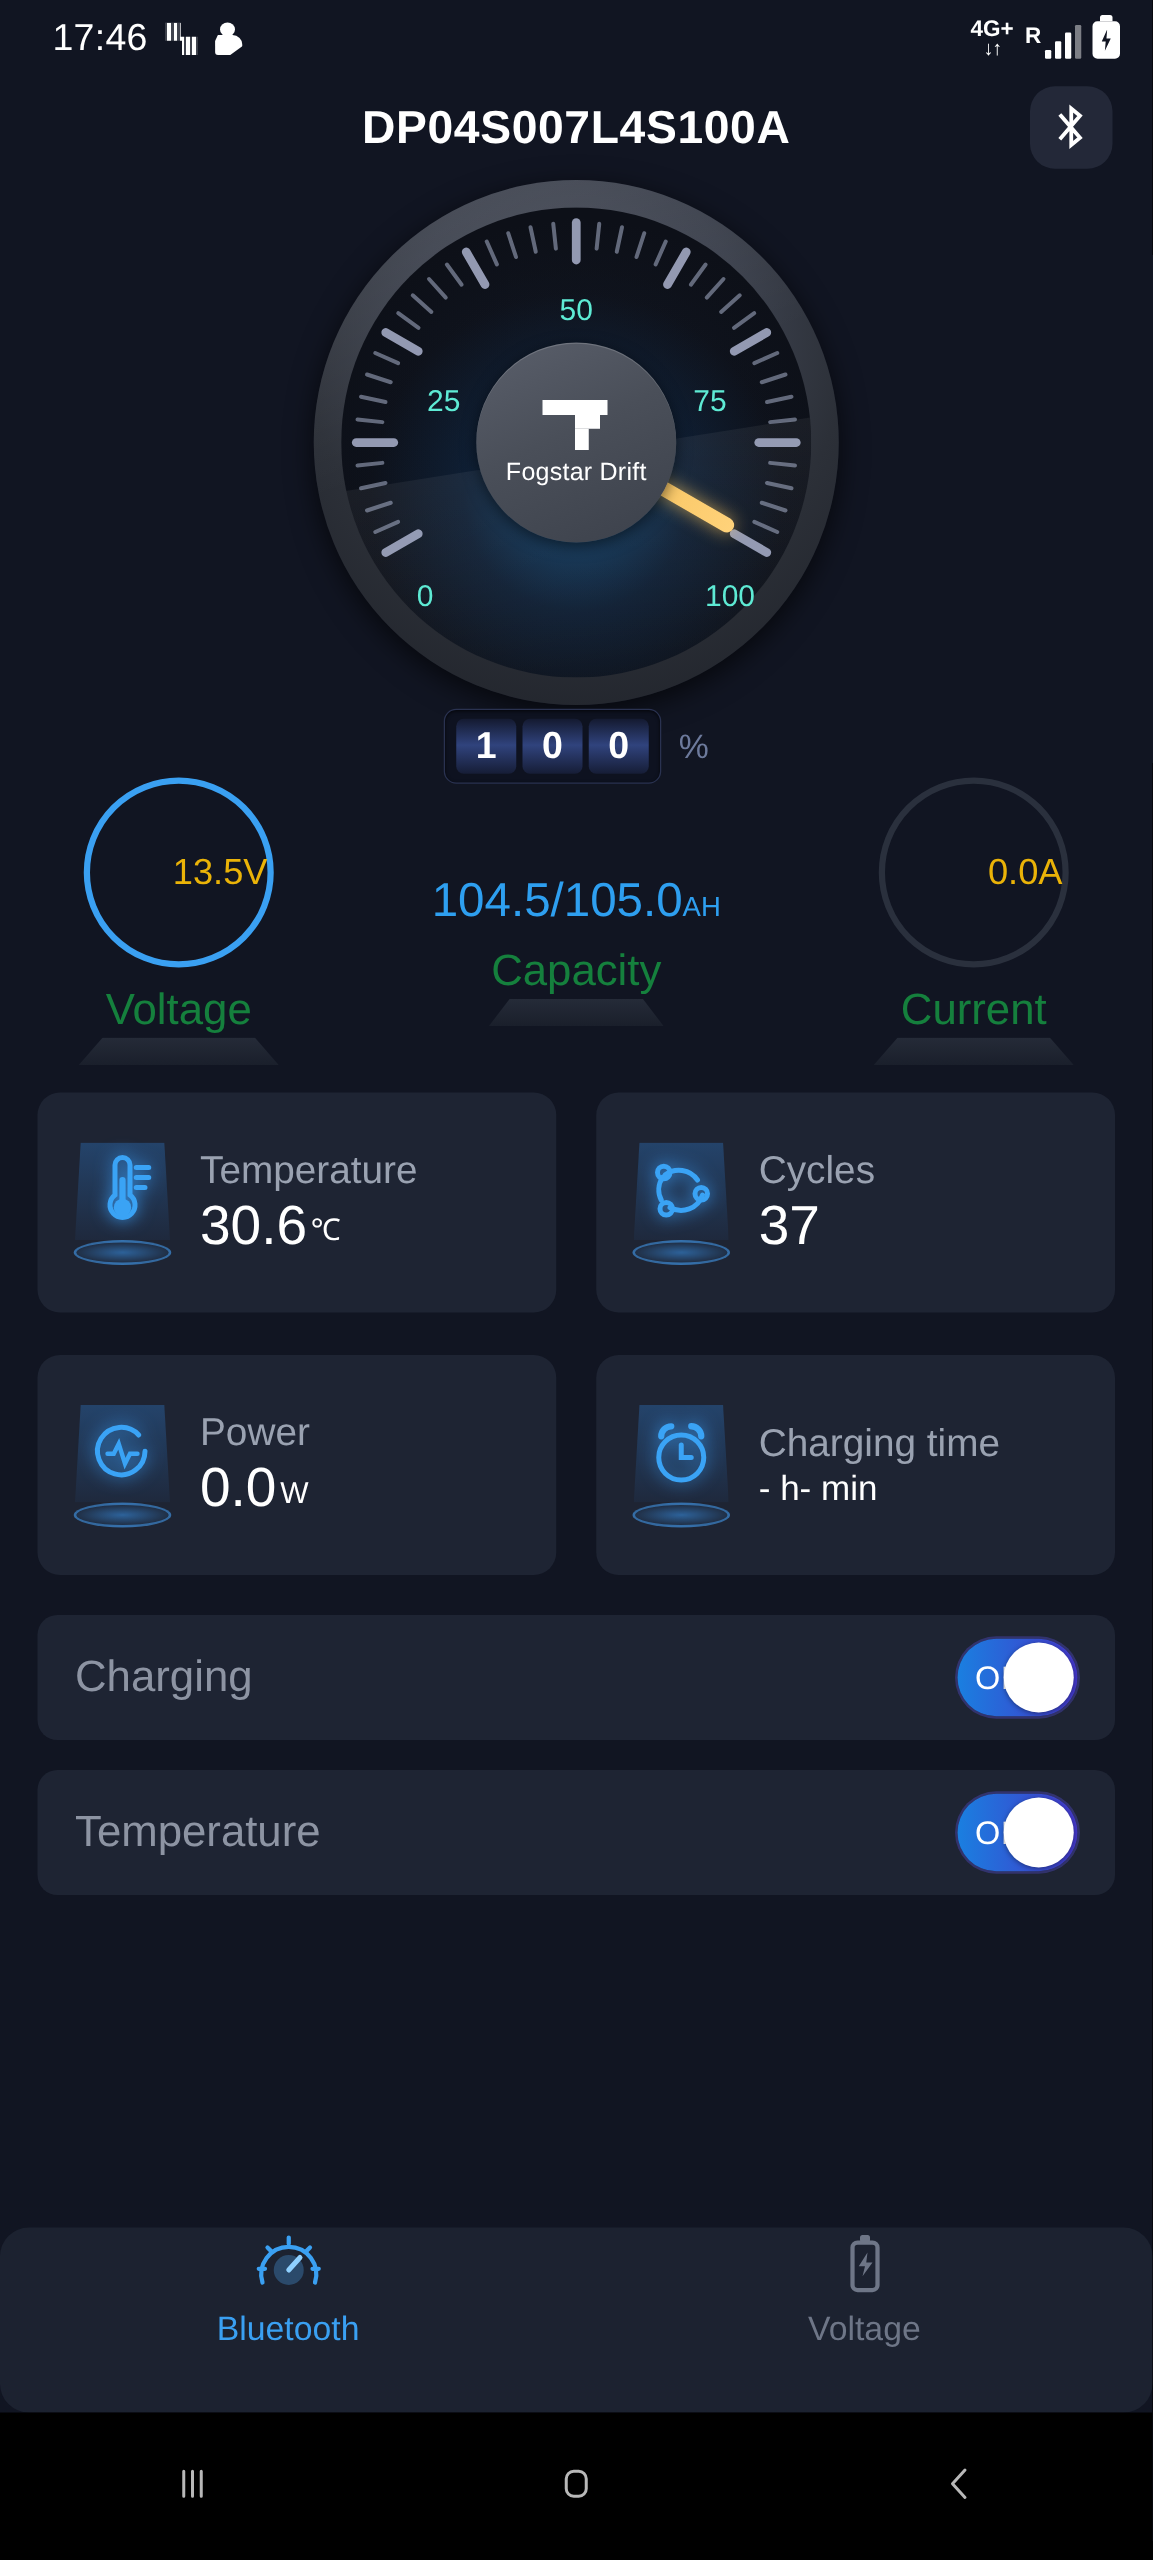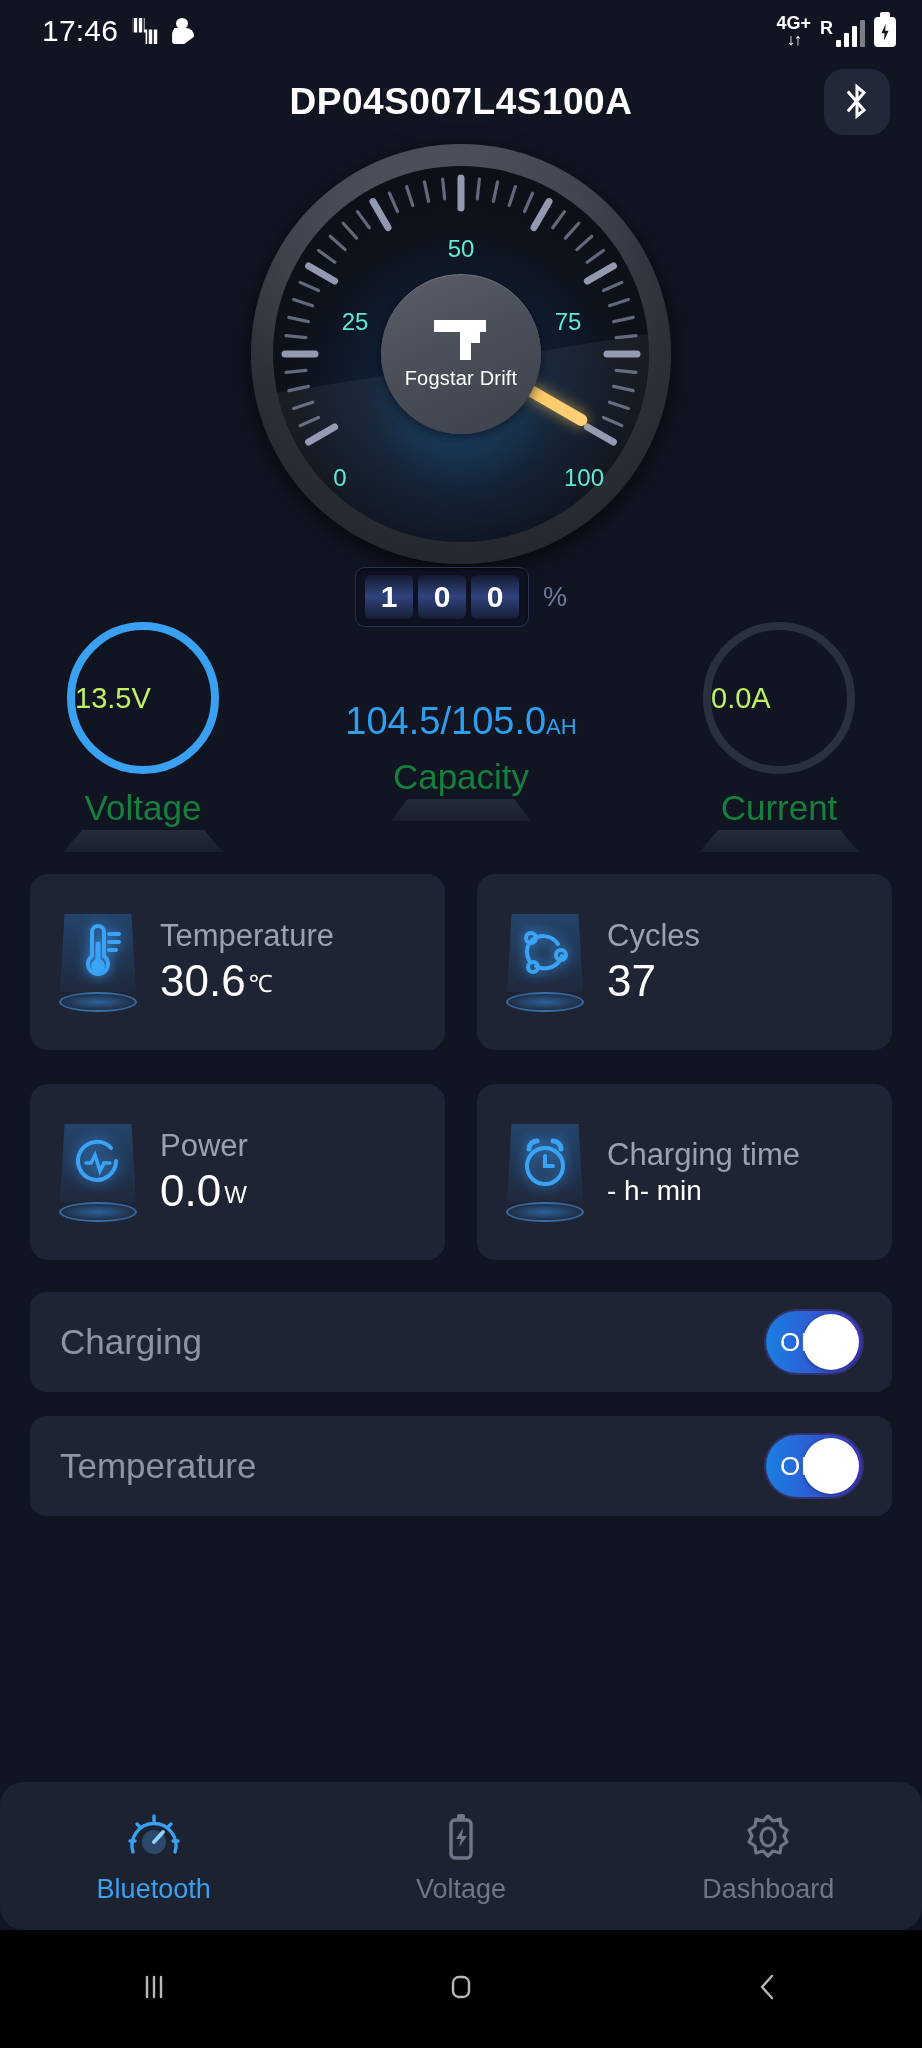--- a/index.html
+++ b/index.html
@@ -191,23 +191,23 @@
   
   .vcc{
     flex:0 0 200px;
     display:flex; align-items:flex-start; justify-content:space-between;
     padding:0 28px; position:relative; z-index:7;
     margin-top:-14px;
   }
   .vcc-col{ display:flex; flex-direction:column; align-items:center; width:230px;}
   .ring{
     width:152px;height:152px;border-radius:50%;
-    border:8px solid #0c4a6e;
-    display:flex;align-items:center;justify-content:flex-start;
-    color:#bef264;font-size:29px;
+    border:5px solid #0c4a6e;
+    display:flex;align-items:center;justify-content:flex-end;
+    color:#eab308;font-size:29px;
   }
   .ring.dim{ border-color:#2a303d; }
   .vcc-mid{ padding-top:78px; display:flex;flex-direction:column;align-items:flex-end;}
   .cap-val{ color:#2e9ff0; font-size:38px; font-weight:400; white-space:nowrap;}
   .cap-val small{ font-size:22px; }
   .vcc-name{ color:#15803d; font-size:35px; margin-top:14px; }
   .trapz{
     width:160px;height:22px;margin-top:2px;
     background:linear-gradient(180deg,#252b38,#1a1f2b);
     clip-path:polygon(12% 0,88% 0,100% 100%,0 100%);
@@ -278,21 +278,21 @@
     position:absolute; right:3px; top:3px;
     width:56px;height:56px;border-radius:50%;background:#fff;
     box-shadow:0 1px 4px rgba(0,0,0,.4);
   }
 
   
   .spacer{ flex:1 1 auto; }
   .bottomnav{
     flex:0 0 148px;
     background:#1c2230;
-    display:flex; align-items:center;border-radius:23px;
+    display:flex; border-radius:23px;
   }
   .nav-item{
     flex:1; display:flex;flex-direction:column;align-items:center;gap:8px;
     cursor:pointer;
   }
   .nav-item svg{ width:58px;height:58px; display:block; }
   .nav-label{ font-size:27px; color:#6e7687; }
   .nav-item.active .nav-label{ color:#3aa0f2; }
 
   .sysnav{
@@ -575,29 +575,20 @@
       <span>
         <svg viewBox="0 0 58 58" fill="none" stroke="#6e7687" stroke-width="3.4" stroke-linejoin="round">
           <rect x="19" y="12" width="20" height="38" rx="4"></rect>
           <rect x="25" y="6" width="8" height="6" rx="2" fill="#6e7687" stroke="none"></rect>
           <path d="M31 20l-7 11h5l-2 8 8-11h-5z" fill="#6e7687" stroke="none"></path>
         </svg>
       </span>
       <div class="nav-label">Voltage</div>
     </div>
 
-    <div class="nav-item">
-      <span>
-        <svg viewBox="0 0 58 58" fill="none" stroke="#6e7687" stroke-width="3.2" stroke-linejoin="round">
-          <path d="M29 8l5 5 7-2 1 7 6 4-3 6 3 6-6 4-1 7-7-2-5 5-5-5-7 2-1-7-6-4 3-6-3-6 6-4 1-7 7 2z"></path>
-          <ellipse cx="29" cy="29" rx="7" ry="9"></ellipse>
-        </svg>
-      </span>
-      <div class="nav-label">Dashboard</div>
-    </div>
   </div>
 
   <div class="sysnav">
     <div class="sys">
       <span>
         <svg viewBox="0 0 46 46" stroke="#b8b8b8" stroke-width="2.4" stroke-linecap="round">
           <path d="M16 13v20M23 13v20M30 13v20"></path>
         </svg>
       </span>
     </div>

